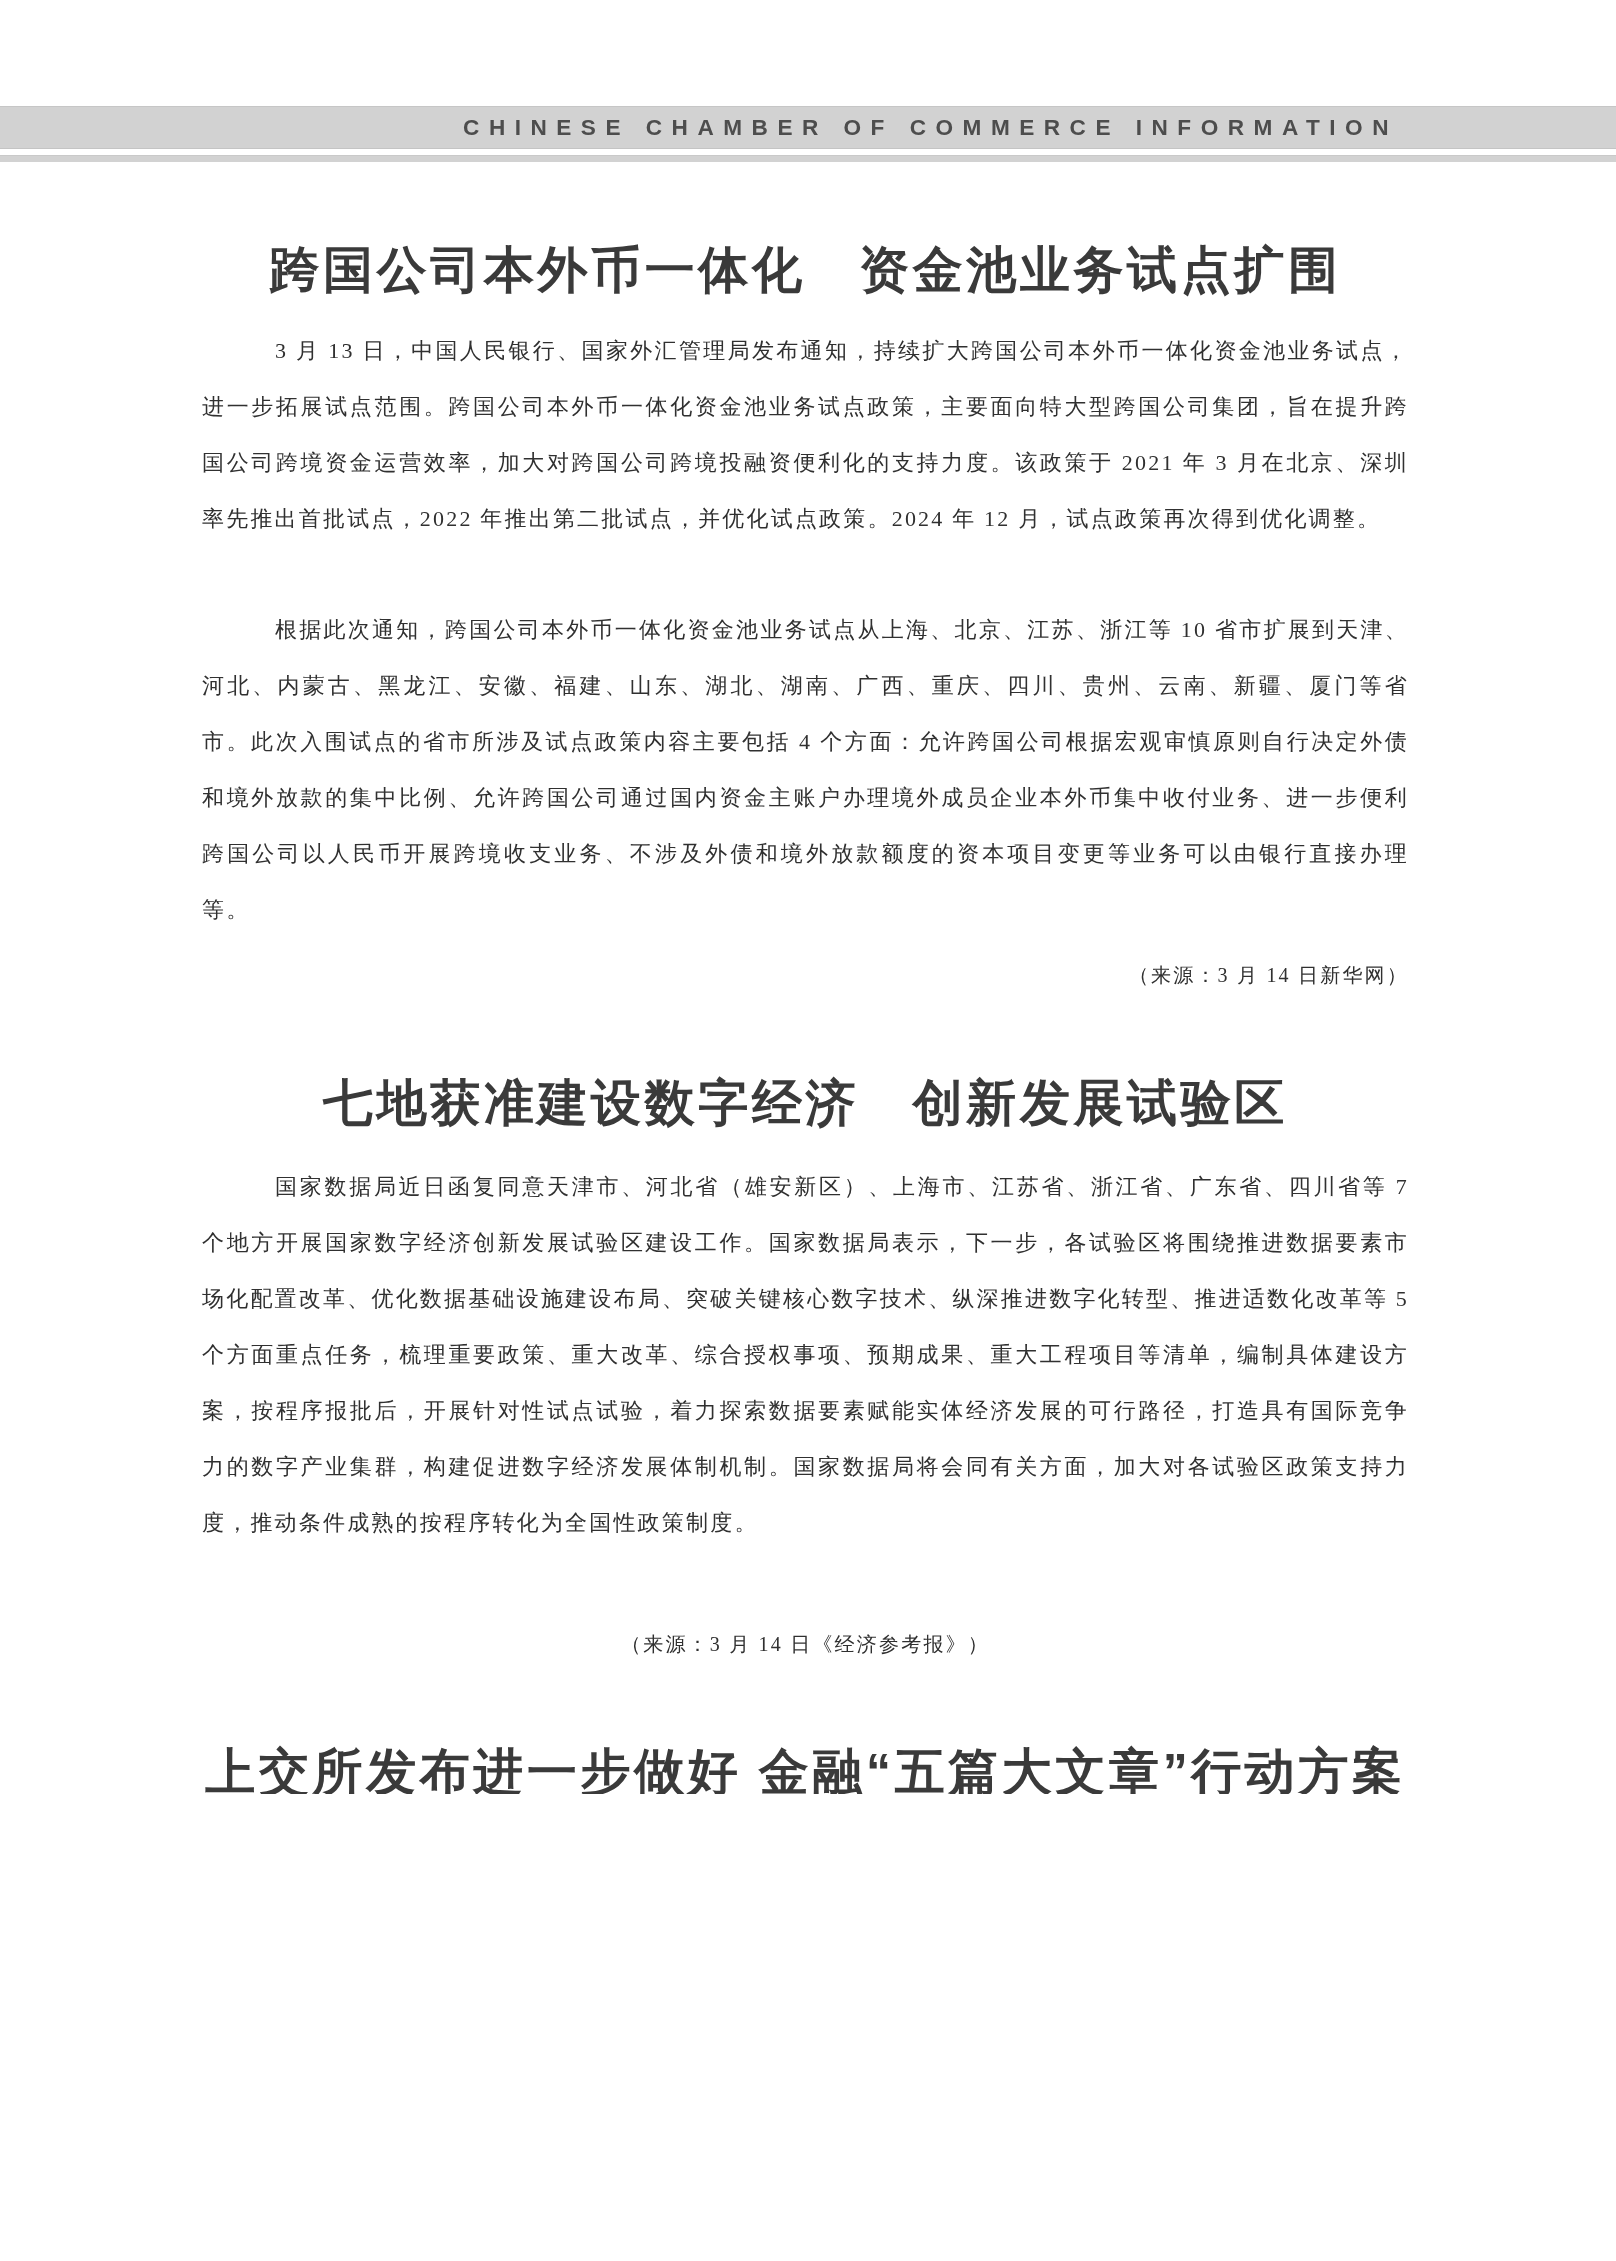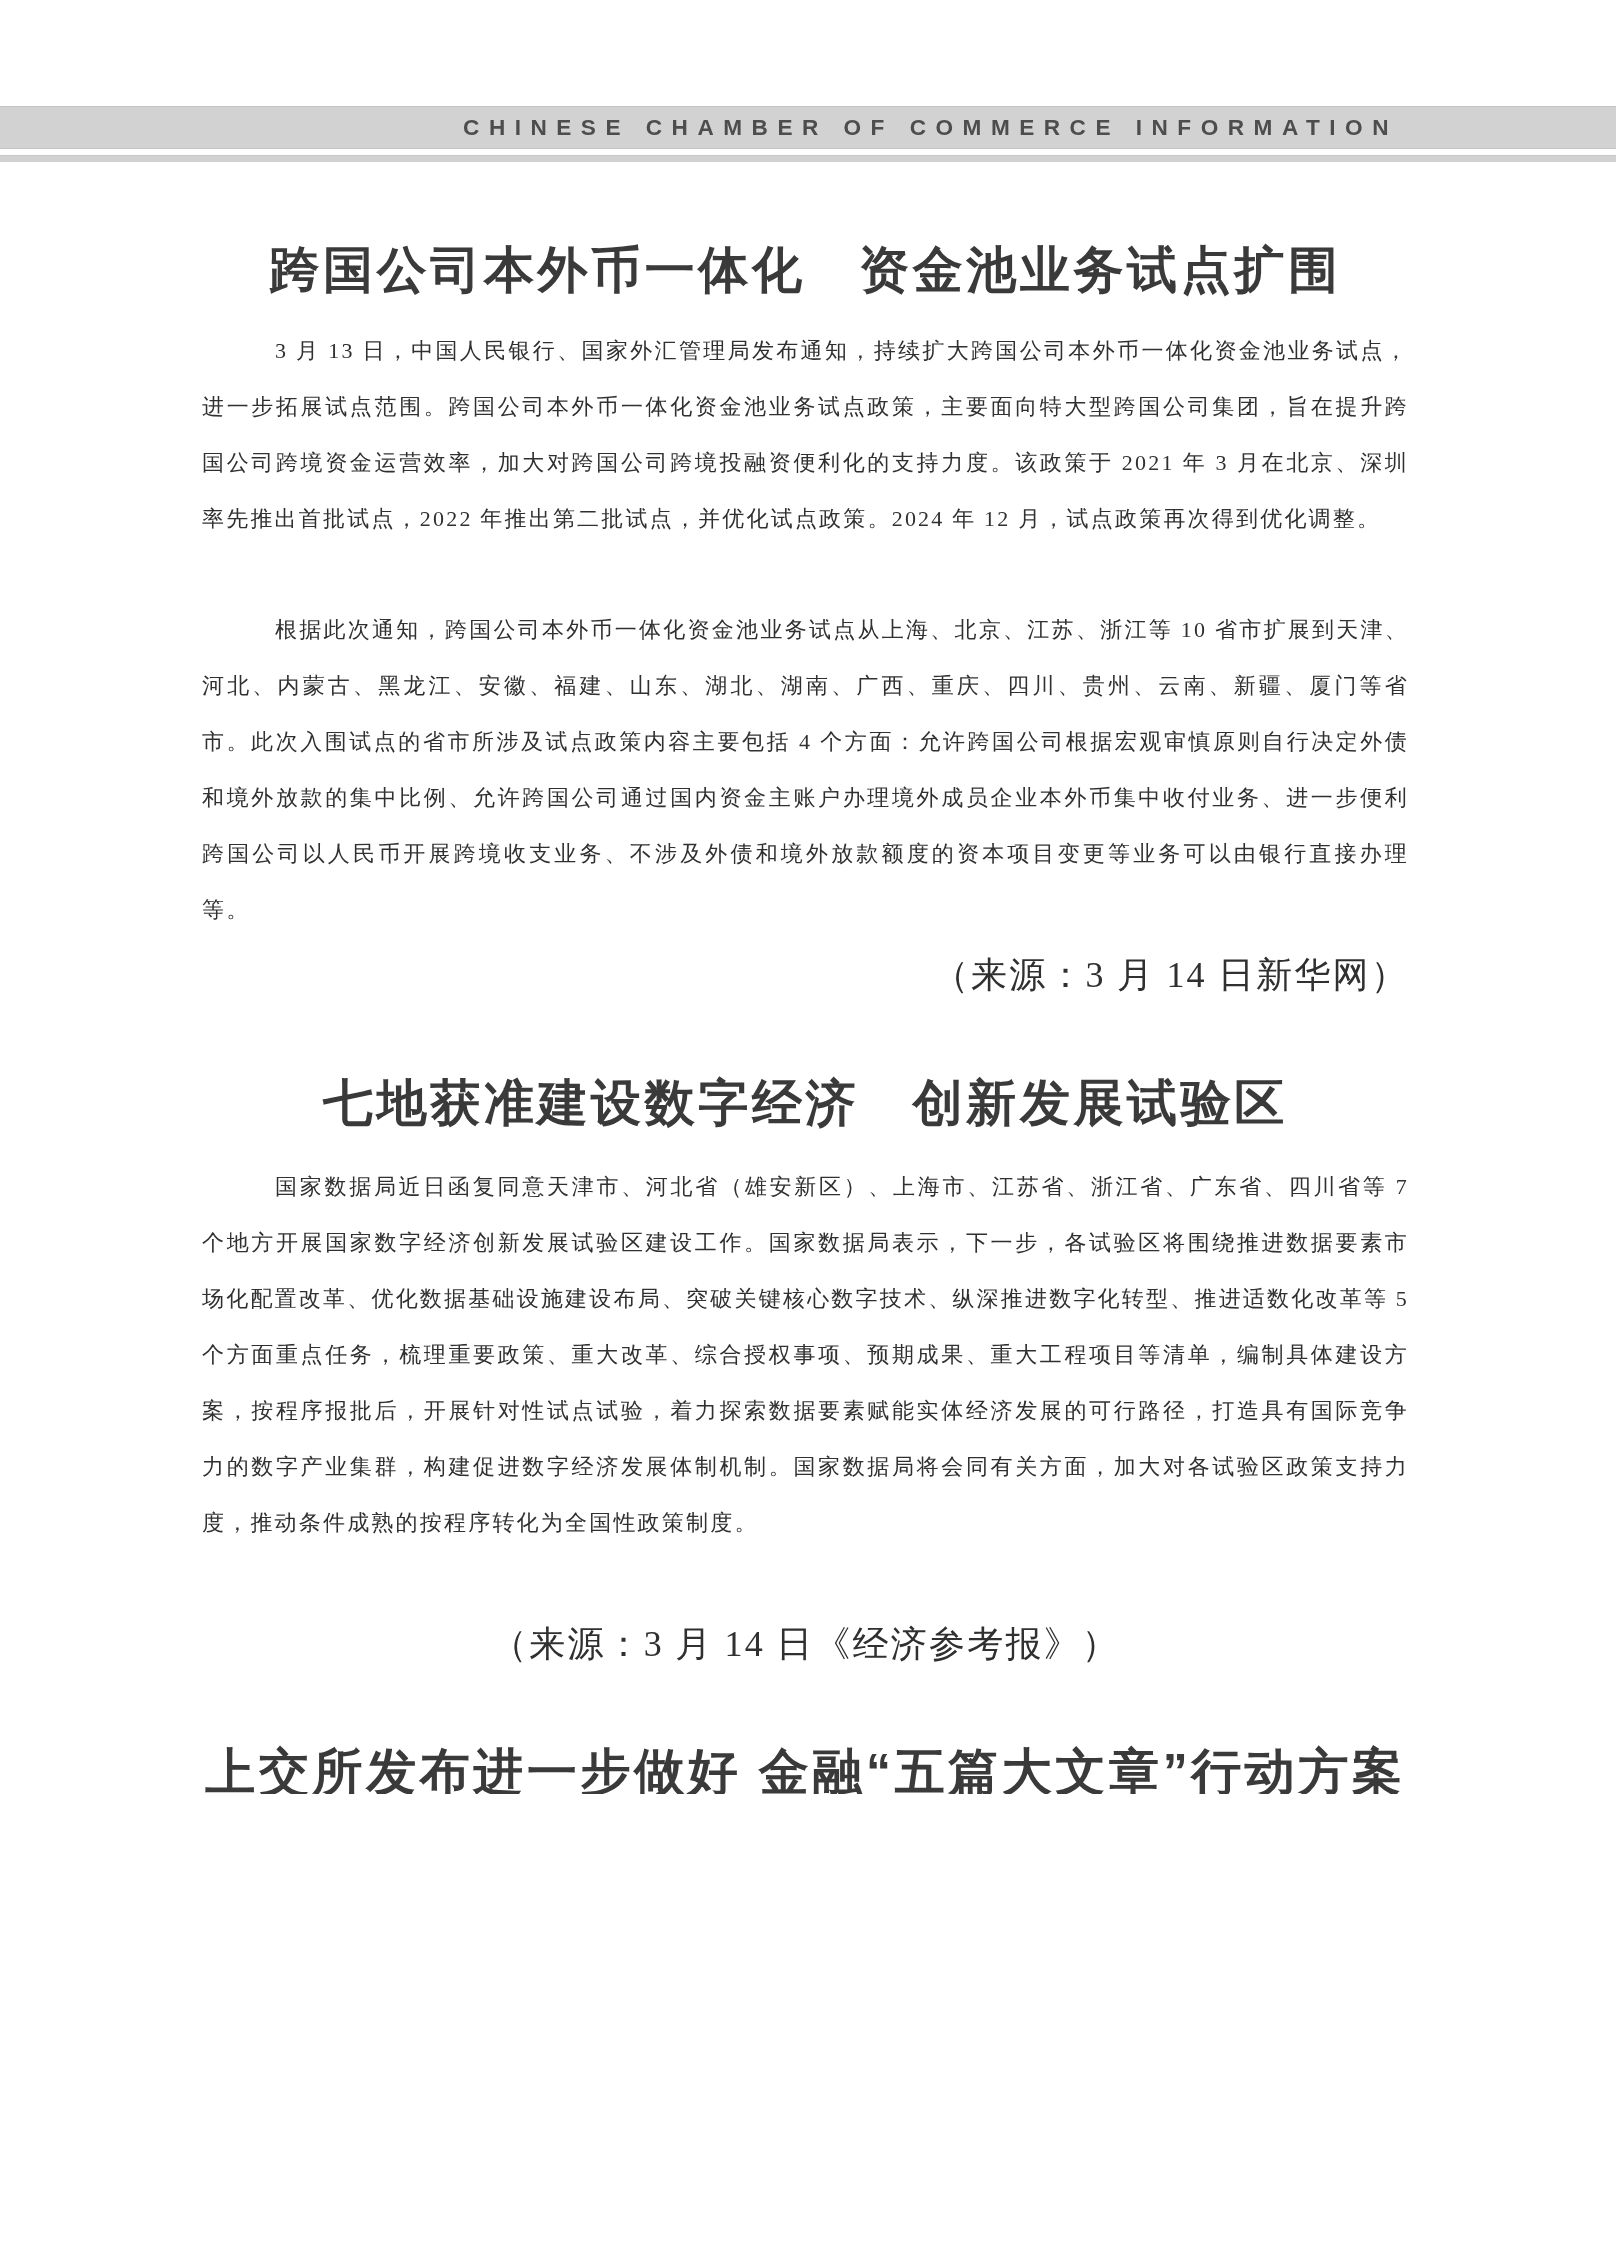--- a/index.html
+++ b/index.html
@@ -53,21 +53,21 @@
   }
   .body-para {
     font-size:22px;
     line-height:56px;
     letter-spacing:2.2px;
     text-align:justify;
     color:#303030;
     text-indent:73px;
   }
   .source-line {
-    font-size:36px;
+    font-size:20px;
     line-height:56px;
     letter-spacing:2.2px;
     text-align:right;
     color:#303030;
     white-space:nowrap;
   }
   .page-number {
     position:absolute; left:0; right:0; top:2138px;
     text-align:center;
     font-family:"Liberation Serif","DejaVu Serif",serif;

